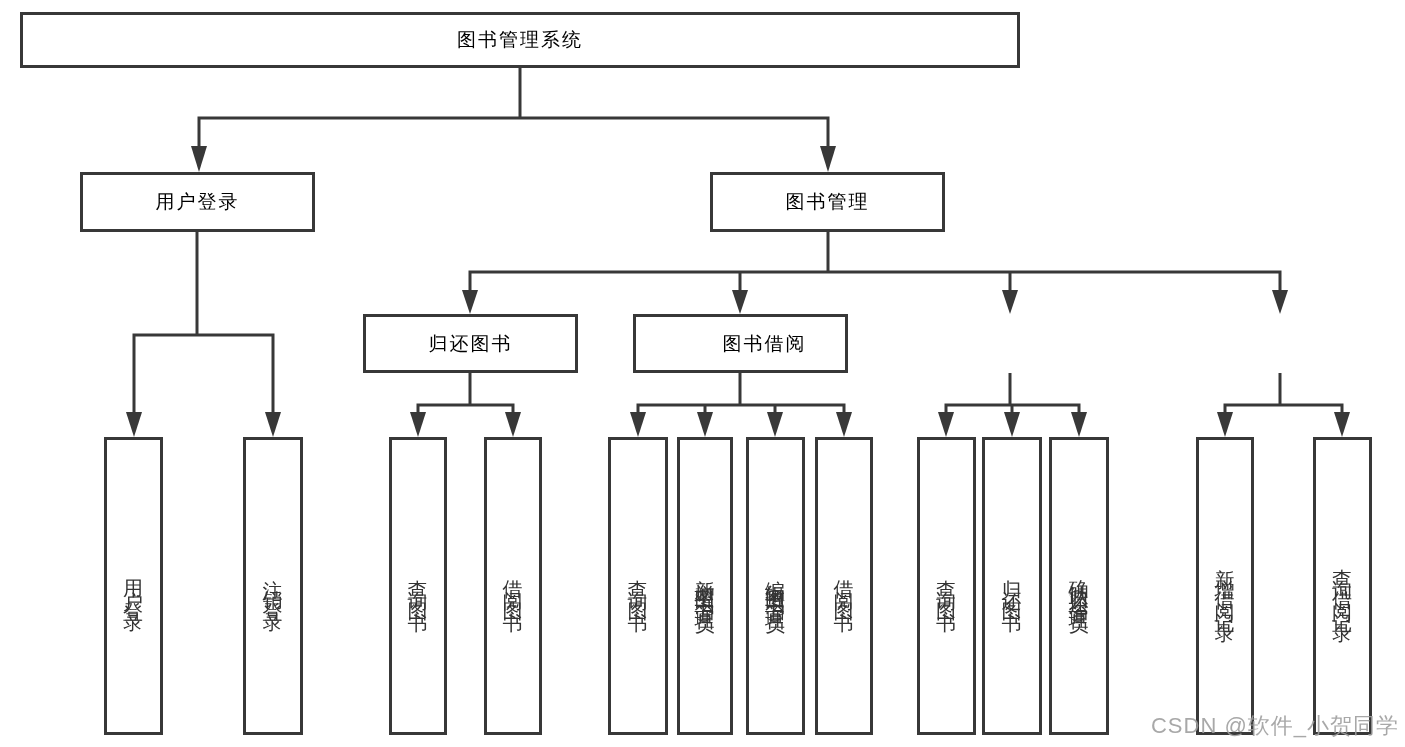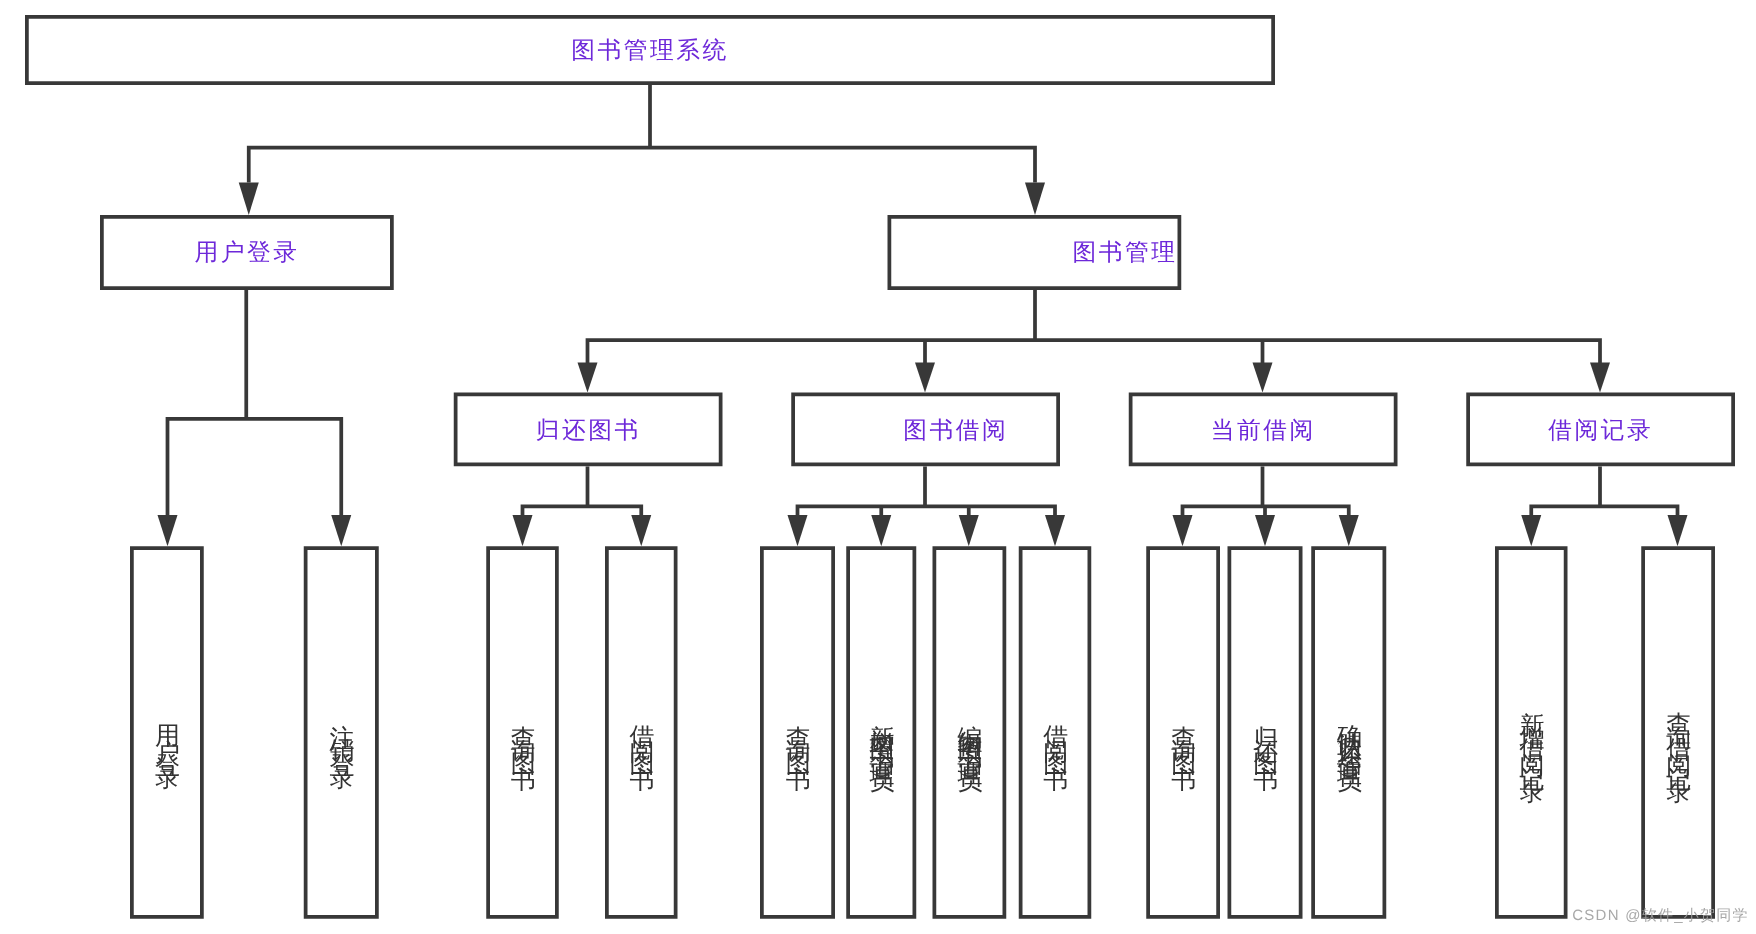--- a/index.html
+++ b/index.html
@@ -28,39 +28,39 @@
     background: #ffffff;
     display: flex;
     align-items: center;
     justify-content: center;
     z-index: 2;
     color: #333333;
   }
   .hbox span {
     font-size: 19px;
     letter-spacing: 2px;
-    color: #6d28d9;
+    color: #000000;
     white-space: nowrap;
   }
   .leaf span {
     writing-mode: vertical-rl;
     text-orientation: mixed;
     font-size: 20px;
     letter-spacing: 11px;
     color: #333333;
     line-height: 1;
   }
   .leaf span.long {
     letter-spacing: 5px;
   }
   .watermark {
     position: absolute;
     right: 6px;
     bottom: 6px;
-    font-size: 12px;
+    font-size: 22px;
     color: rgba(158, 158, 158, 0.9);
     letter-spacing: 1px;
     z-index: 3;
     white-space: nowrap;
   }
 </style>
 </head>
 <body>
 
 <div class="stage">
@@ -124,35 +124,29 @@
     </g>
   </svg>
 
   <div class="box hbox" style="left:20px; top:12px; width:1000px; height:56px;">
     <span>图书管理系统</span>
   </div>
 
   <div class="box hbox" style="left:80px; top:172px; width:235px; height:60px;">
     <span>用户登录</span>
   </div>
-  <div class="box hbox" style="left:710px; top:172px; width:235px; height:60px;justify-content:flex-end;">
+  <div class="box hbox" style="left:710px; top:172px; width:235px; height:60px;">
     <span>图书管理</span>
   </div>
 
   <div class="box hbox" style="left:363px; top:314px; width:215px; height:59px;">
     <span>归还图书</span>
   </div>
   <div class="box hbox" style="left:633px; top:314px; width:215px; height:59px;padding-left:48px;">
     <span>图书借阅</span>
-  </div>
-  <div class="box hbox" style="left:903px; top:314px; width:215px; height:59px;">
-    <span>当前借阅</span>
-  </div>
-  <div class="box hbox" style="left:1173px; top:314px; width:215px; height:59px;">
-    <span>借阅记录</span>
   </div>
 
   <div class="box leaf" style="left:104px; top:437px; width:59px; height:298px;">
     <span>用户登录</span>
   </div>
   <div class="box leaf" style="left:243px; top:437px; width:60px; height:298px;">
     <span>注销登录</span>
   </div>
 
   <div class="box leaf" style="left:389px; top:437px; width:58px; height:298px;">

